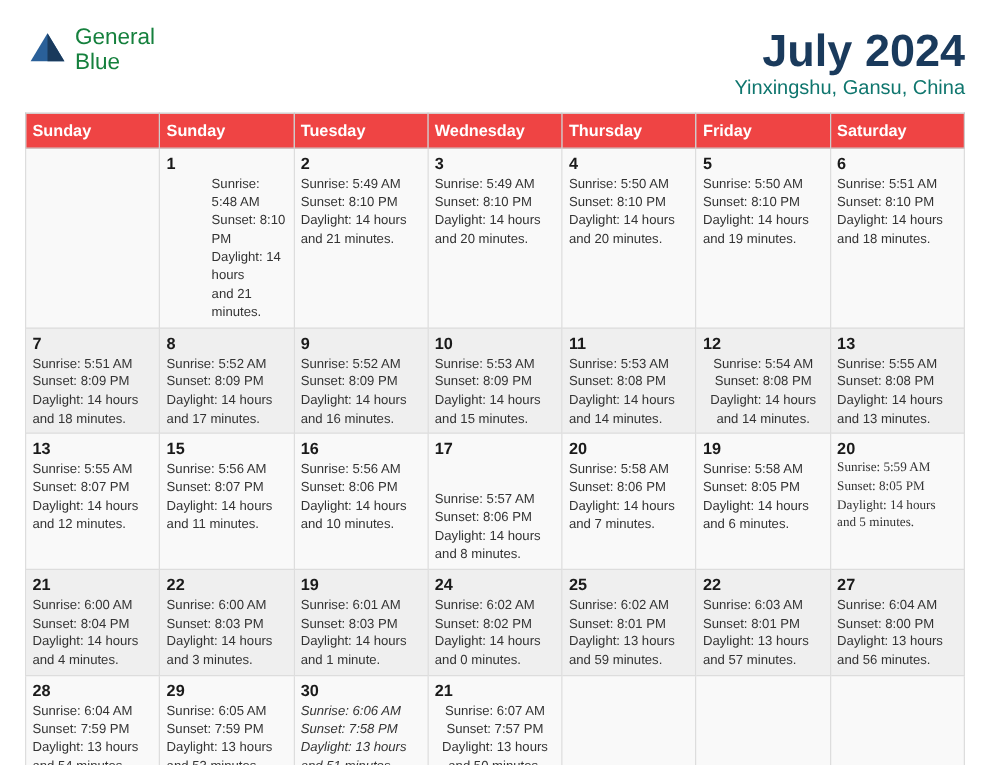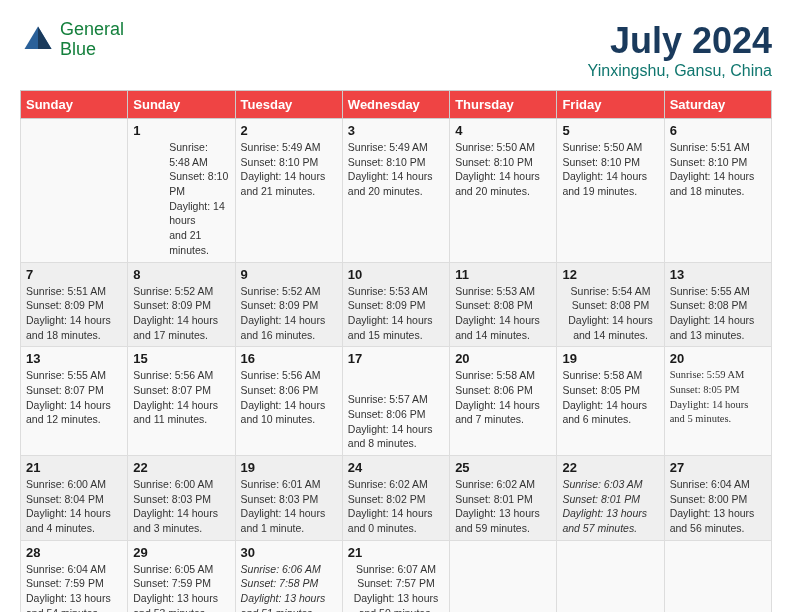--- a/index.html
+++ b/index.html
@@ -297,21 +297,21 @@
         </td>
         <td>
           <span class="day-num">25</span>
           <div class="day-info" style="white-space: pre-line;">Sunrise: 6:02 AM
 Sunset: 8:01 PM
 Daylight: 13 hours
 and 59 minutes.</div>
         </td>
         <td>
           <span class="day-num">22</span>
-          <div class="day-info" style="white-space: pre-line; font-style: italic;">Sunrise: 6:03 AM
+          <div class="day-info" style="white-space: pre-line;">Sunrise: 6:03 AM
 Sunset: 8:01 PM
 Daylight: 13 hours
 and 57 minutes.</div>
         </td>
         <td>
           <span class="day-num">27</span>
           <div class="day-info" style="white-space: pre-line;">Sunrise: 6:04 AM
 Sunset: 8:00 PM
 Daylight: 13 hours
 and 56 minutes.</div>

